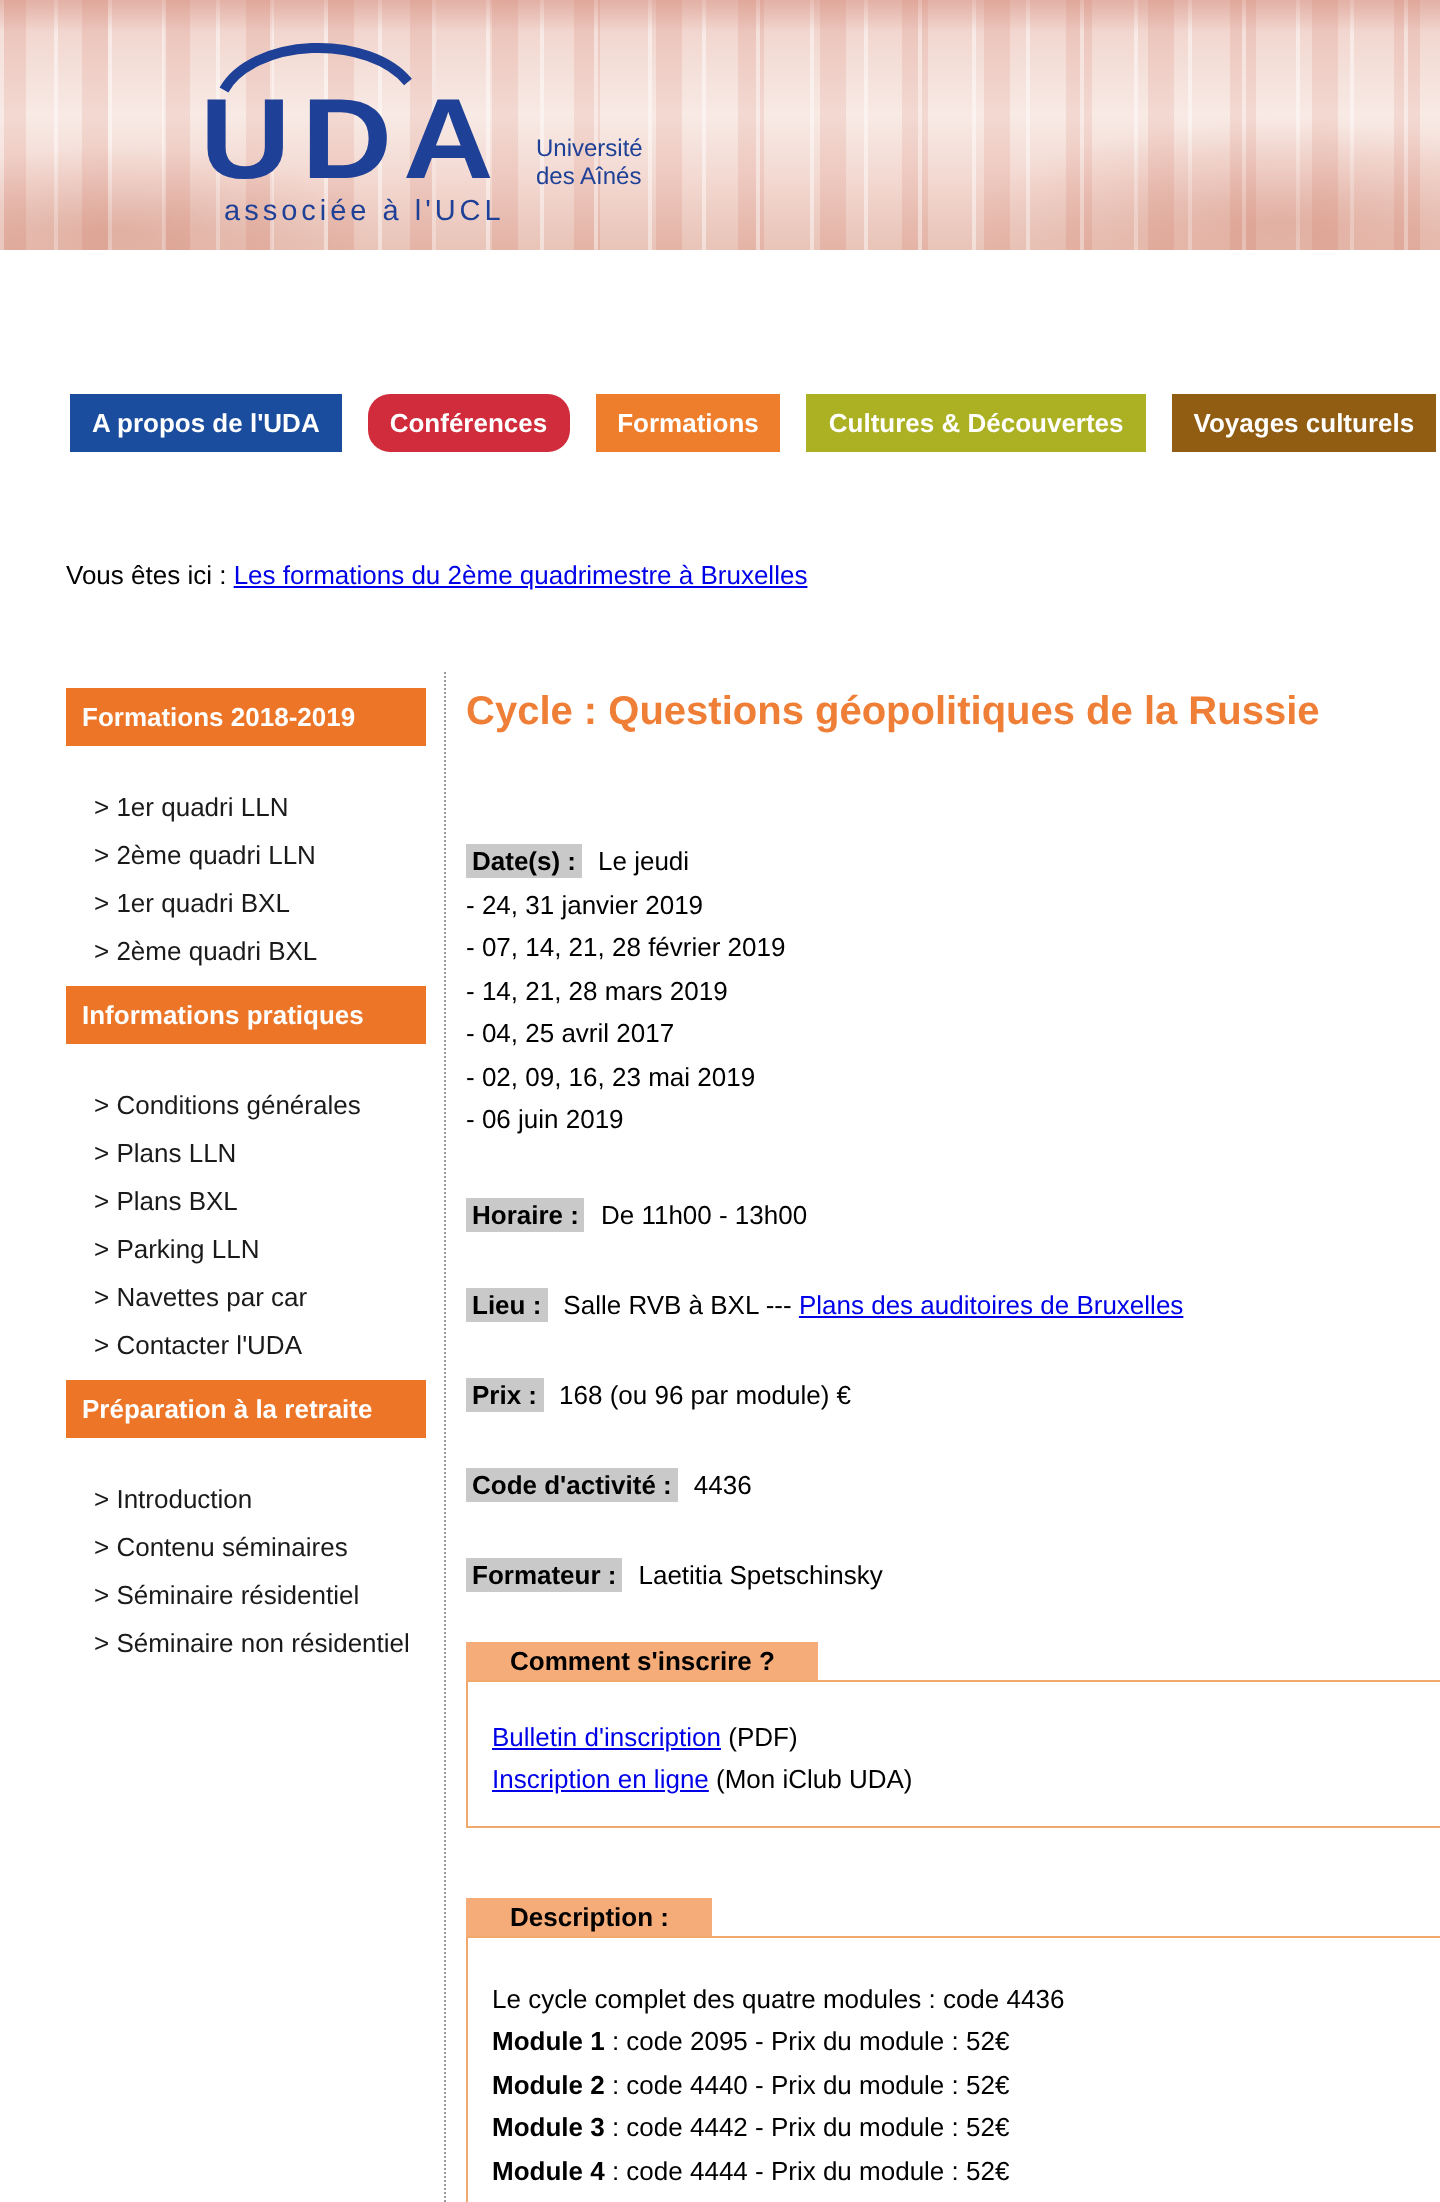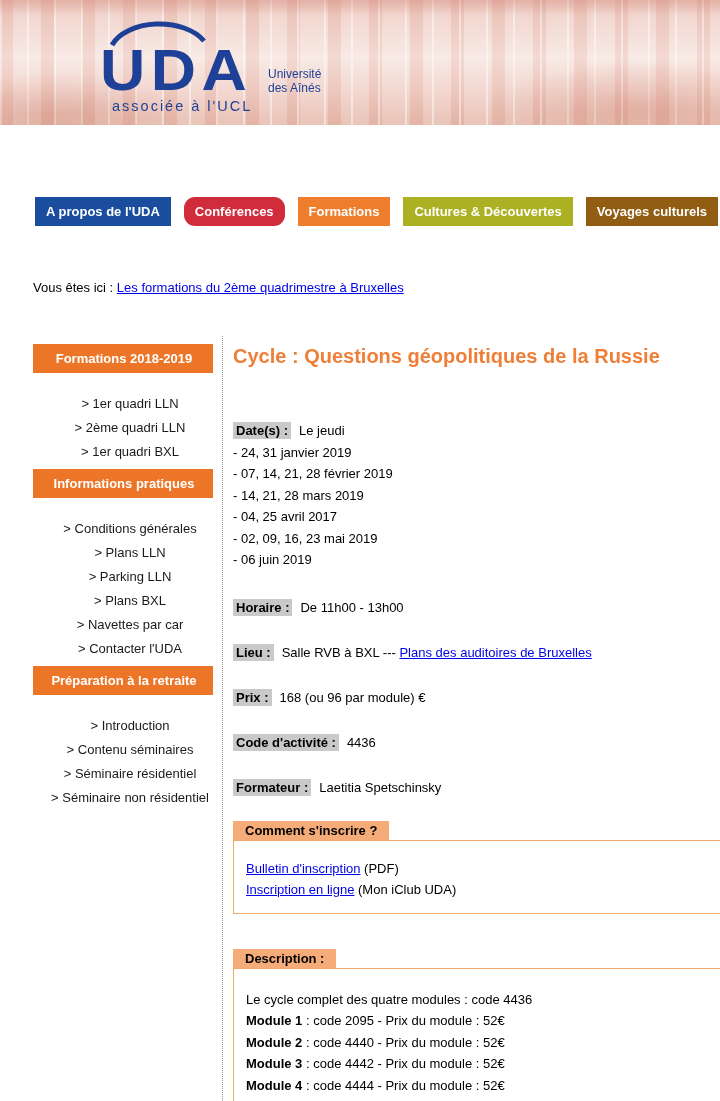--- a/index.html
+++ b/index.html
@@ -61,21 +61,21 @@
 
   
   .breadcrumb { margin: 54px 0 0 33px; font-size: 13px; }
   a.lnk { color: var(--link_blue, #0000e8); text-decoration: underline; cursor: pointer; }
 
   
   .content { display: flex; align-items: stretch; margin: 41px 0 0 33px; }
 
   
   .sidebar { width: 190px; flex: 0 0 190px; padding-right: 9px; border-right: 1px dotted #9a9a9a; }
-  .sb-section { margin-top: 5px; text-align: center; }
+  .sb-section { margin-top: 5px; }
   .sb-section:first-child { margin-top: 8px; }
   .sb-header {
     background: var(--sidebar_header_bg, #ec7527); color: #fff;
     font-weight: bold; font-size: 13px; line-height: 13px;
     padding: 8px 6px 8px 8px; width: 180px;
   }
   .sb-list { list-style: none; margin: 19px 0 0; padding: 0; }
   .sb-list li { line-height: 24px; padding-left: 14px; cursor: pointer; color: #1a1a1a; }
 
   
@@ -90,21 +90,21 @@
   }
   .val { margin-left: 8px; }
   .dates-block { margin-top: 52px; }
   .dates-block p { margin: 0; line-height: 21.5px; }
   p.field { margin: 29px 0 0; line-height: 16px; }
 
   .section { margin-top: 25px; }
   .section.desc { margin-top: 35px; }
   .sec-head {
     display: inline-block; background: var(--section_header_bg, #f5ac79);
-    font-weight: bold; font-size: 13px; line-height: 15px; padding: 2px 12px;
+    font-weight: bold; font-size: 13px; line-height: 15px; padding: 2px 22px;
     vertical-align: bottom;
   }
   .sec-box {
     border: 1px solid var(--box_border, #f0a96a);
     width: 548px; padding: 17px 12px 12px;
   }
   .sec-box p { margin: 0; line-height: 21.5px; }
   .sec-box.tall { padding-top: 20px; padding-bottom: 40px; }
 </style>
 </head>
@@ -137,29 +137,30 @@
 
 <div class="content">
 
   <aside class="sidebar">
     <div class="sb-section">
       <div class="sb-header">Formations 2018-2019</div>
       <ul class="sb-list">
         <li>&gt; 1er quadri LLN</li>
         <li>&gt; 2ème quadri LLN</li>
         <li>&gt; 1er quadri BXL</li>
+        <li>&gt; 2ème quadri BXL</li>
       </ul>
     </div>
     <div class="sb-section">
       <div class="sb-header">Informations pratiques</div>
       <ul class="sb-list">
         <li>&gt; Conditions générales</li>
         <li>&gt; Plans LLN</li>
+        <li>&gt; Plans BXL</li>
         <li>&gt; Parking LLN</li>
-        <li>&gt; Plans BXL</li>
         <li>&gt; Navettes par car</li>
         <li>&gt; Contacter l'UDA</li>
       </ul>
     </div>
     <div class="sb-section">
       <div class="sb-header">Préparation à la retraite</div>
       <ul class="sb-list">
         <li>&gt; Introduction</li>
         <li>&gt; Contenu séminaires</li>
         <li>&gt; Séminaire résidentiel</li>

